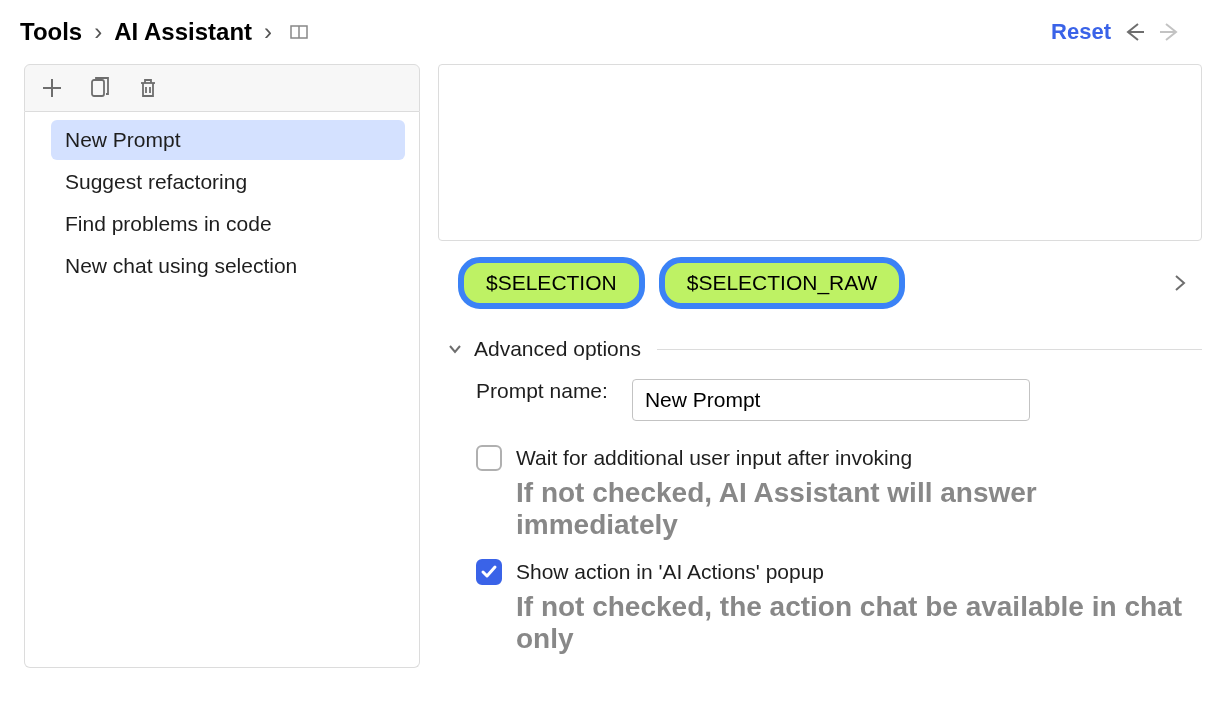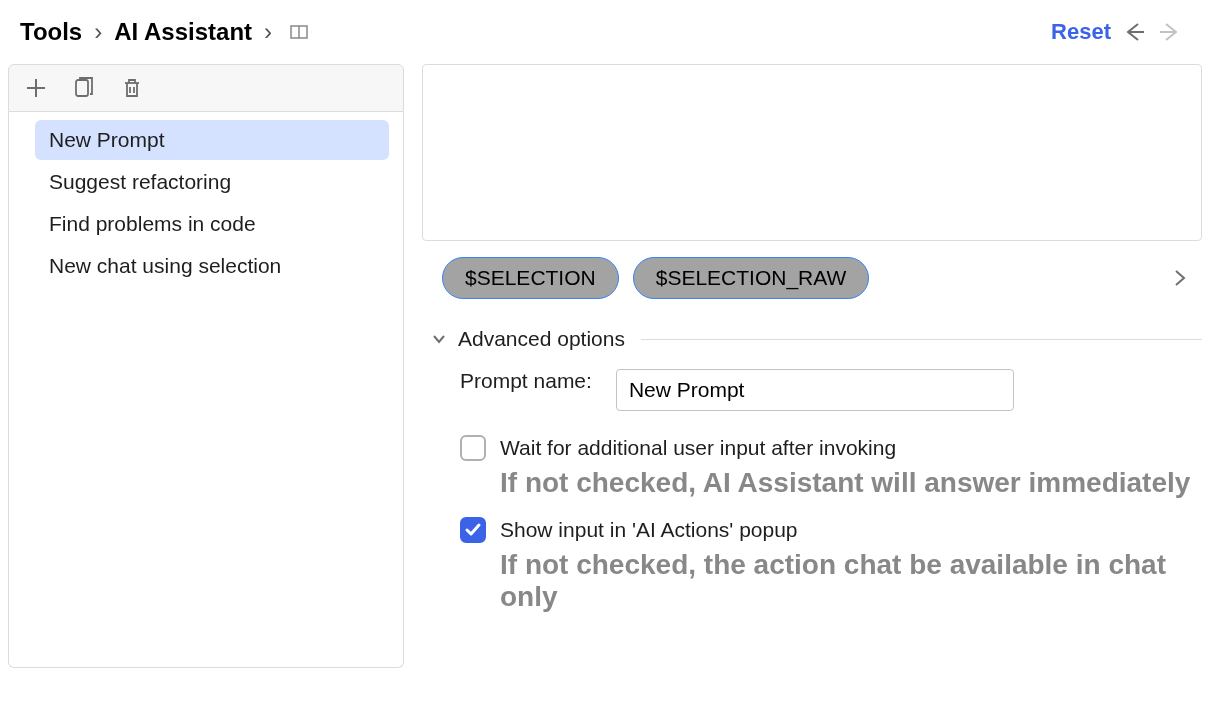--- a/index.html
+++ b/index.html
@@ -60,21 +60,21 @@
       align-items: center;
       justify-content: center;
       cursor: pointer;
     }
     .nav-arrow svg { display: block; }
     .nav-arrow.disabled svg { stroke: #c3c3c3; }
 
     
     .main {
       display: flex;
-      padding: 0 20px 0 8px;
+      padding: 0 20px 0 24px;
       gap: 18px;
     }
 
     
     .sidebar {
       width: 396px;
       flex-shrink: 0;
     }
     .sidebar-toolbar {
       display: flex;
@@ -127,26 +127,26 @@
       margin-bottom: 16px;
     }
     .pill-row {
       display: flex;
       align-items: center;
       gap: 14px;
       padding-left: 20px;
       margin-bottom: 28px;
     }
     .pill {
-      border: 1px solid #3b82f6;
+      border: 6px solid #3b82f6;
       border-radius: 22px;
       padding: 8px 22px;
       font-size: 21px;
       font-family: inherit;
-      background: #a3a3a3;
+      background: #bef264;
       cursor: pointer;
     }
     .pill-more {
       margin-left: auto;
       margin-right: 10px;
       cursor: pointer;
       width: 24px;
       height: 24px;
       display: inline-flex;
       align-items: center;
@@ -332,18 +332,18 @@
       <div class="check-help">If not checked, AI Assistant will answer immediately</div>
     </div>
 
     <div class="check-row">
       <div class="check-main">
         <span class="checkbox checked">
           <svg width="18" height="18" viewBox="0 0 18 18" fill="none" stroke="#fff" stroke-width="3" stroke-linecap="round" stroke-linejoin="round">
             <path d="M3 9 L7 13 L15 4"></path>
           </svg>
         </span>
-        <span>Show input in 'AI Actions' popup</span>
+        <span>Show action in 'AI Actions' popup</span>
       </div>
       <div class="check-help">If not checked, the action chat be available in chat only</div>
     </div>
   </div>
 </div>
 
 </body></html>

